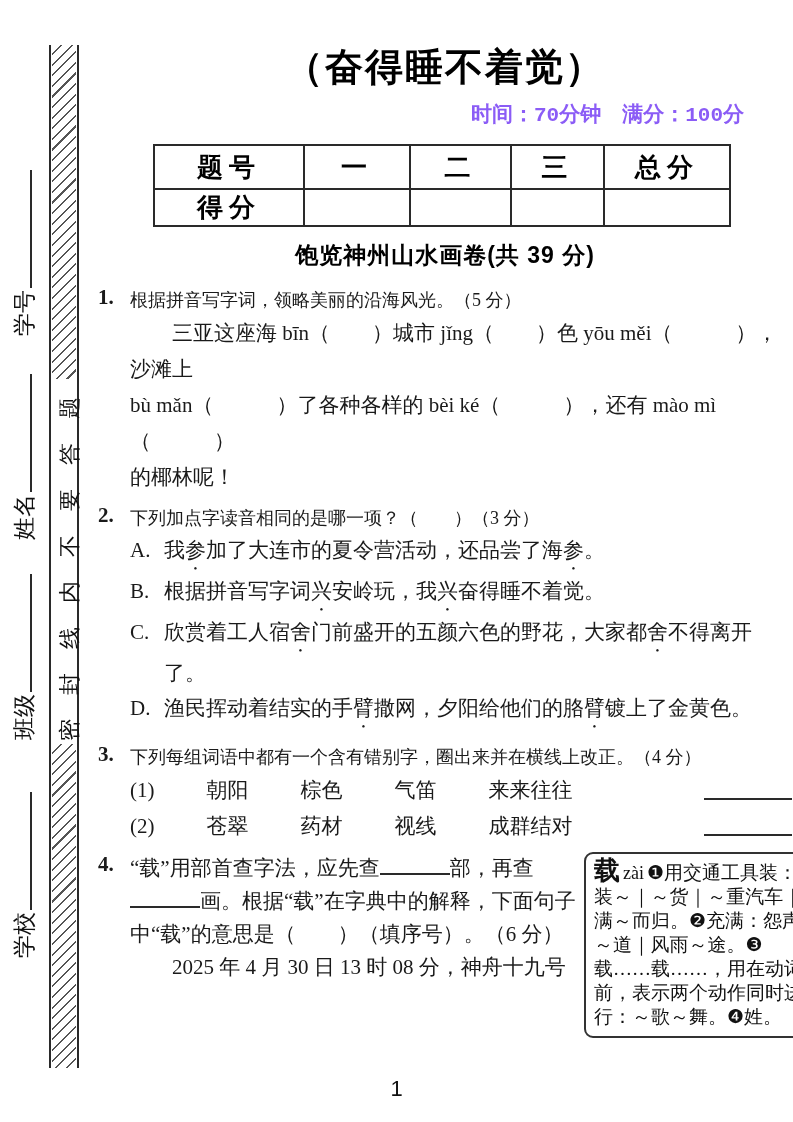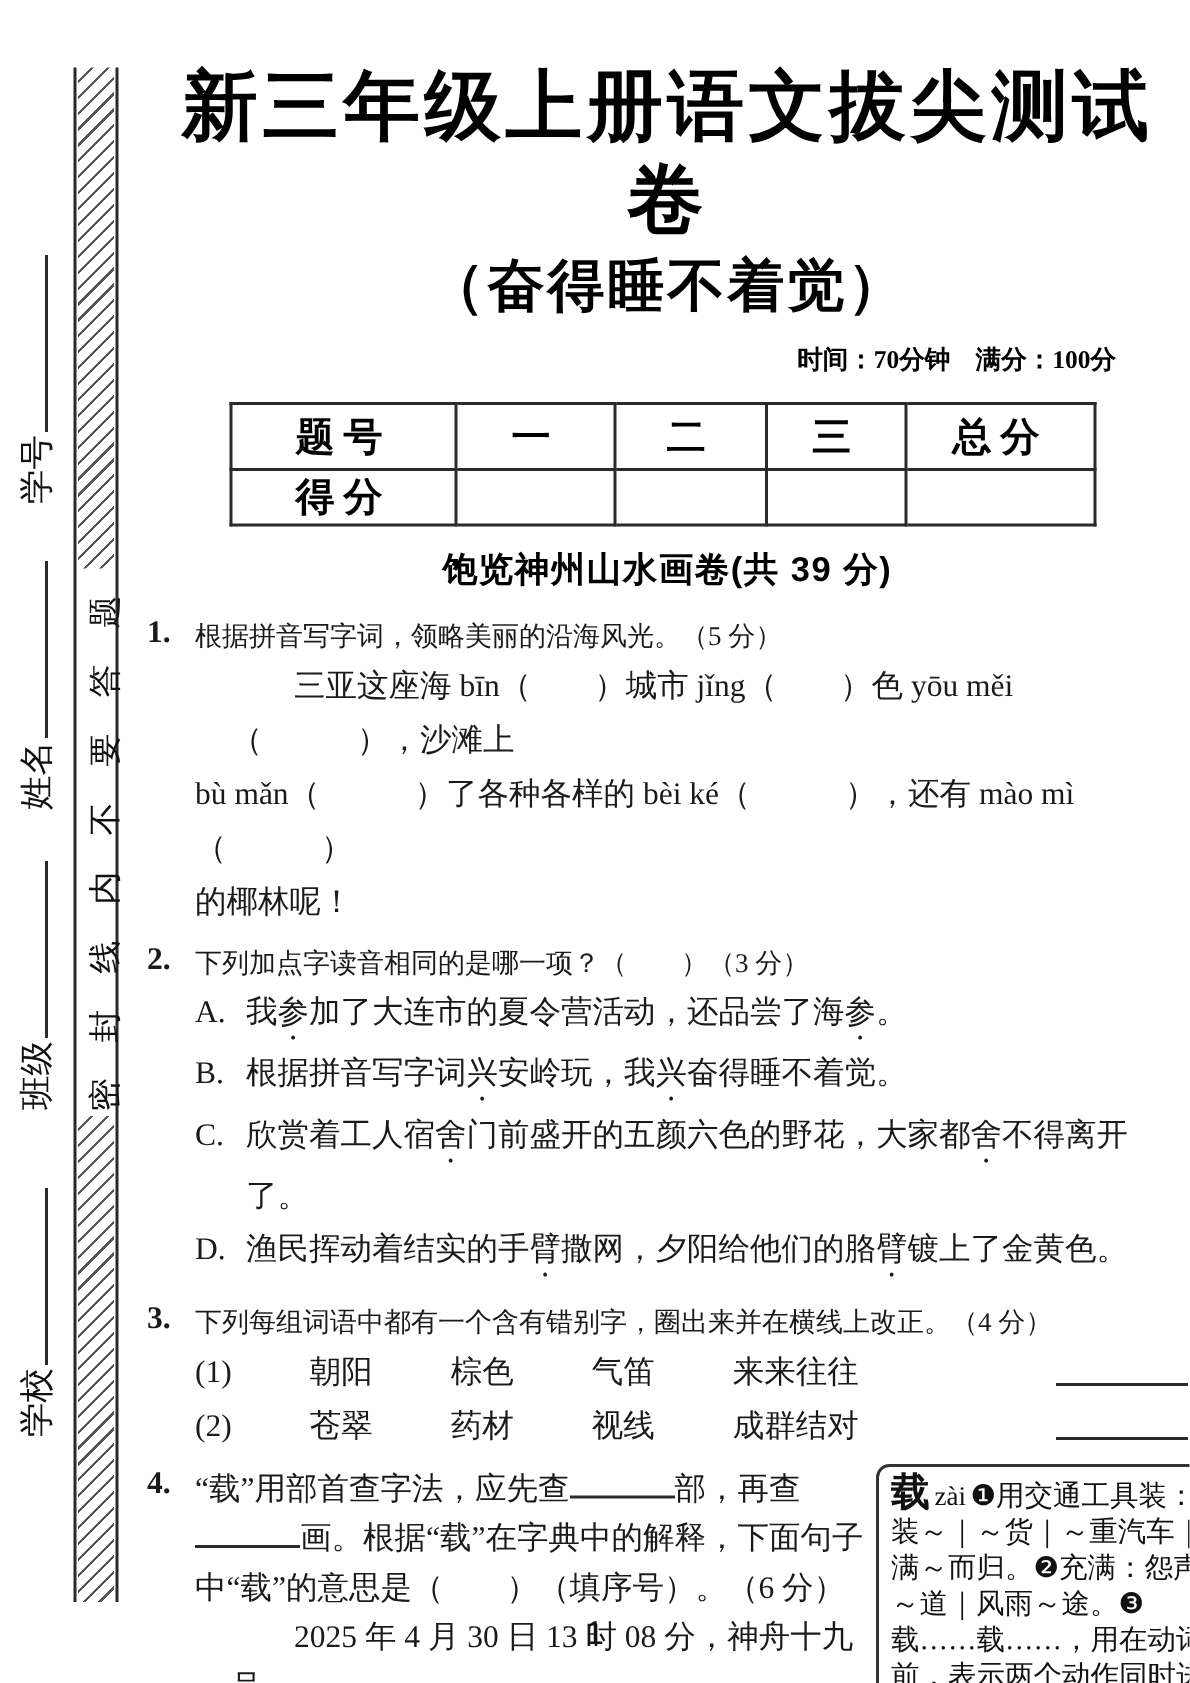--- a/index.html
+++ b/index.html
@@ -52,23 +52,23 @@
     font-family:"Liberation Sans", sans-serif;
     font-weight:bold; font-size:51px; line-height:62px;
     text-align:center; letter-spacing:3px; color:#000;
   }
   .subtitle {
     font-family:"Liberation Sans", sans-serif;
     font-weight:bold; font-size:38px; line-height:54px;
     text-align:center; letter-spacing:2px; color:#000;
   }
   .meta {
-    font-family:Liberation Serif, serif;
-    font-weight:bold; font-size:17px; line-height:28px;
-    text-align:right; padding-right:48px; margin-top:8px; color:#000000;
+    font-family:Liberation Mono, monospace;
+    font-weight:bold; font-size:21px; line-height:28px;
+    text-align:right; padding-right:48px; margin-top:8px; color:#8b5cf6;
   }
 
   table.score {
     border-collapse:collapse; margin:14px 0 0 55px;
     table-layout:fixed; width:573px;
     font-family:"Liberation Sans", sans-serif;
     font-weight:bold; font-size:26px; color:#000;
   }
   table.score td {
     border:2px solid #2a2a2a; text-align:center; letter-spacing:6px;
@@ -81,21 +81,21 @@
     font-family:"Liberation Sans", sans-serif;
     font-weight:bold; font-size:23px; line-height:32px;
     text-align:center; margin-top:12px; letter-spacing:1px; color:#000;
   }
 
   .q { display:flex; }
   .q-num { width:32px; font-weight:bold; font-size:21px; flex:none; }
   .q-body { flex:1; }
   .stem { font-size:18px; line-height:30px; }
   .tline { font-size:21px; line-height:36px; }
-  .indent { text-indent:2em;margin-left:24px; }
+  .indent { text-indent:2em; }
   .opt { display:flex; font-size:21px; line-height:35px; }
   .opt-label { width:34px; flex:none; }
 
   .q1{margin-top:14px}.q2{margin-top:8px}.q3{margin-top:10px}
   .q4{margin-top:8px}
 
   
   .em-dot {
     -webkit-text-emphasis:filled dot;
     -webkit-text-emphasis-position:under;
@@ -152,21 +152,20 @@
 </div>
 <div class="seal-field field-banji">
   <span>班级</span><span class="field-blank"></span>
 </div>
 <div class="seal-field field-xuexiao">
   <span>学校</span><span class="field-blank"></span>
 </div>
 
 <div class="main">
 
-  <div class="title">新三年级上册语文拔尖测试卷</div>
   <div class="subtitle">（奋得睡不着觉）</div>
   <div class="meta">时间：70分钟　满分：100分</div>
 
   <table class="score">
     <tbody>
         <tr class="r1">
       <td class="c0">题号</td>
       <td class="c1">一</td>
       <td class="c2">二</td>
       <td class="c3">三</td>

